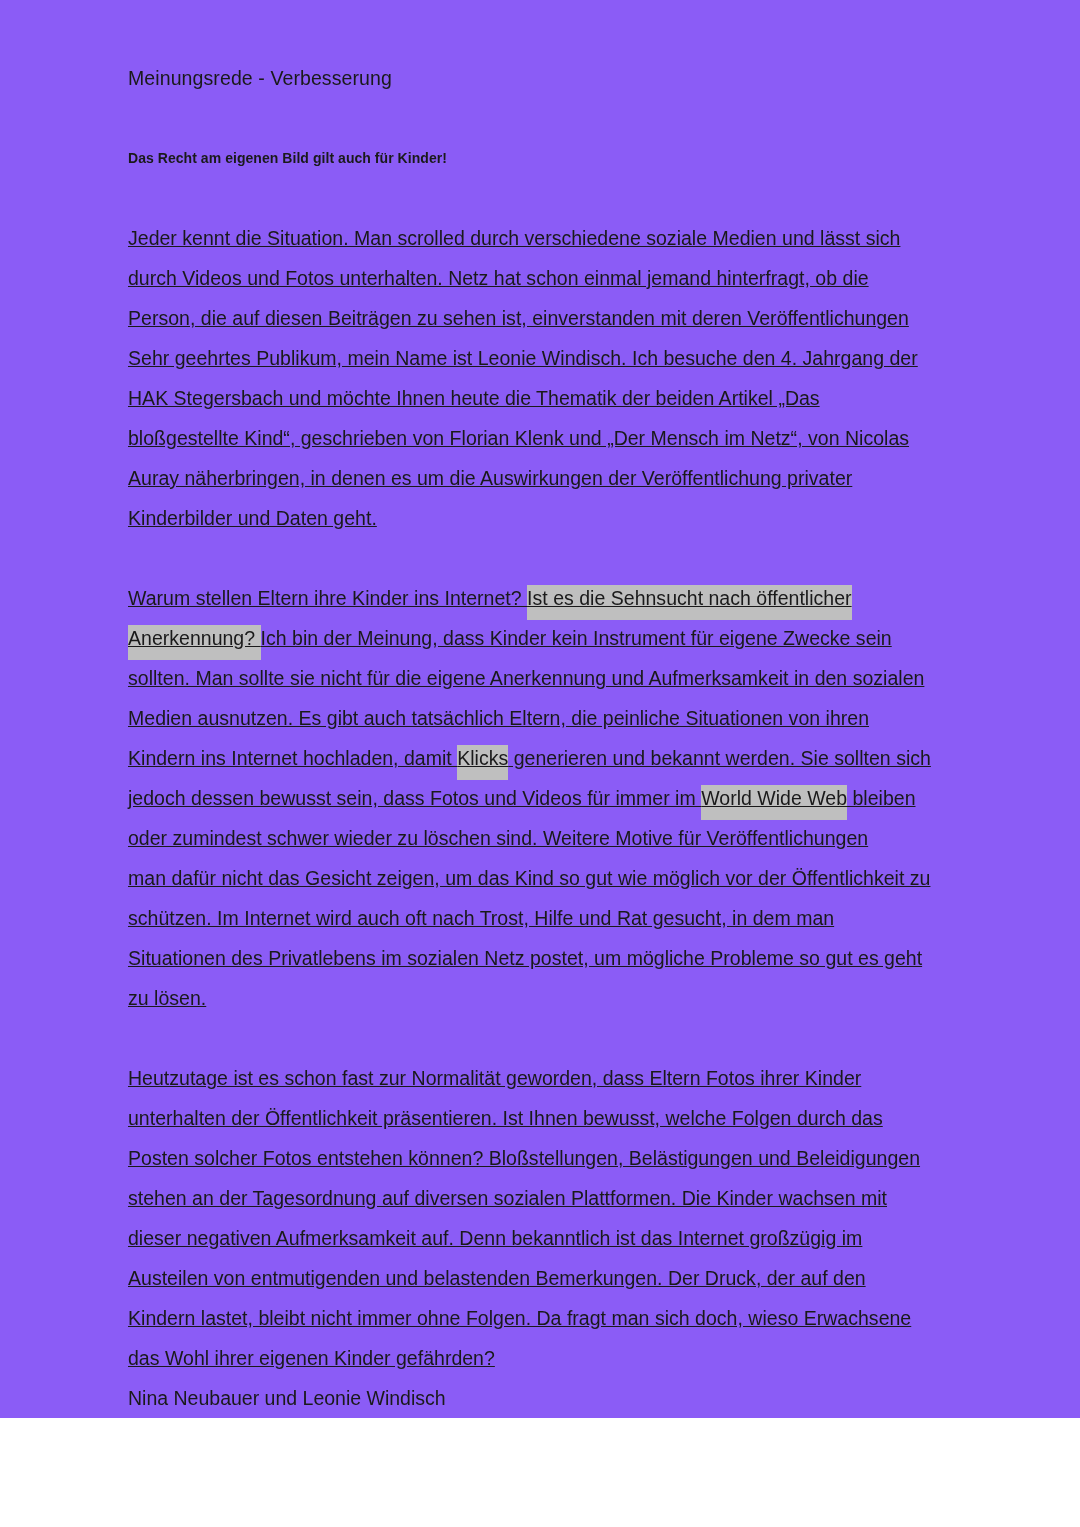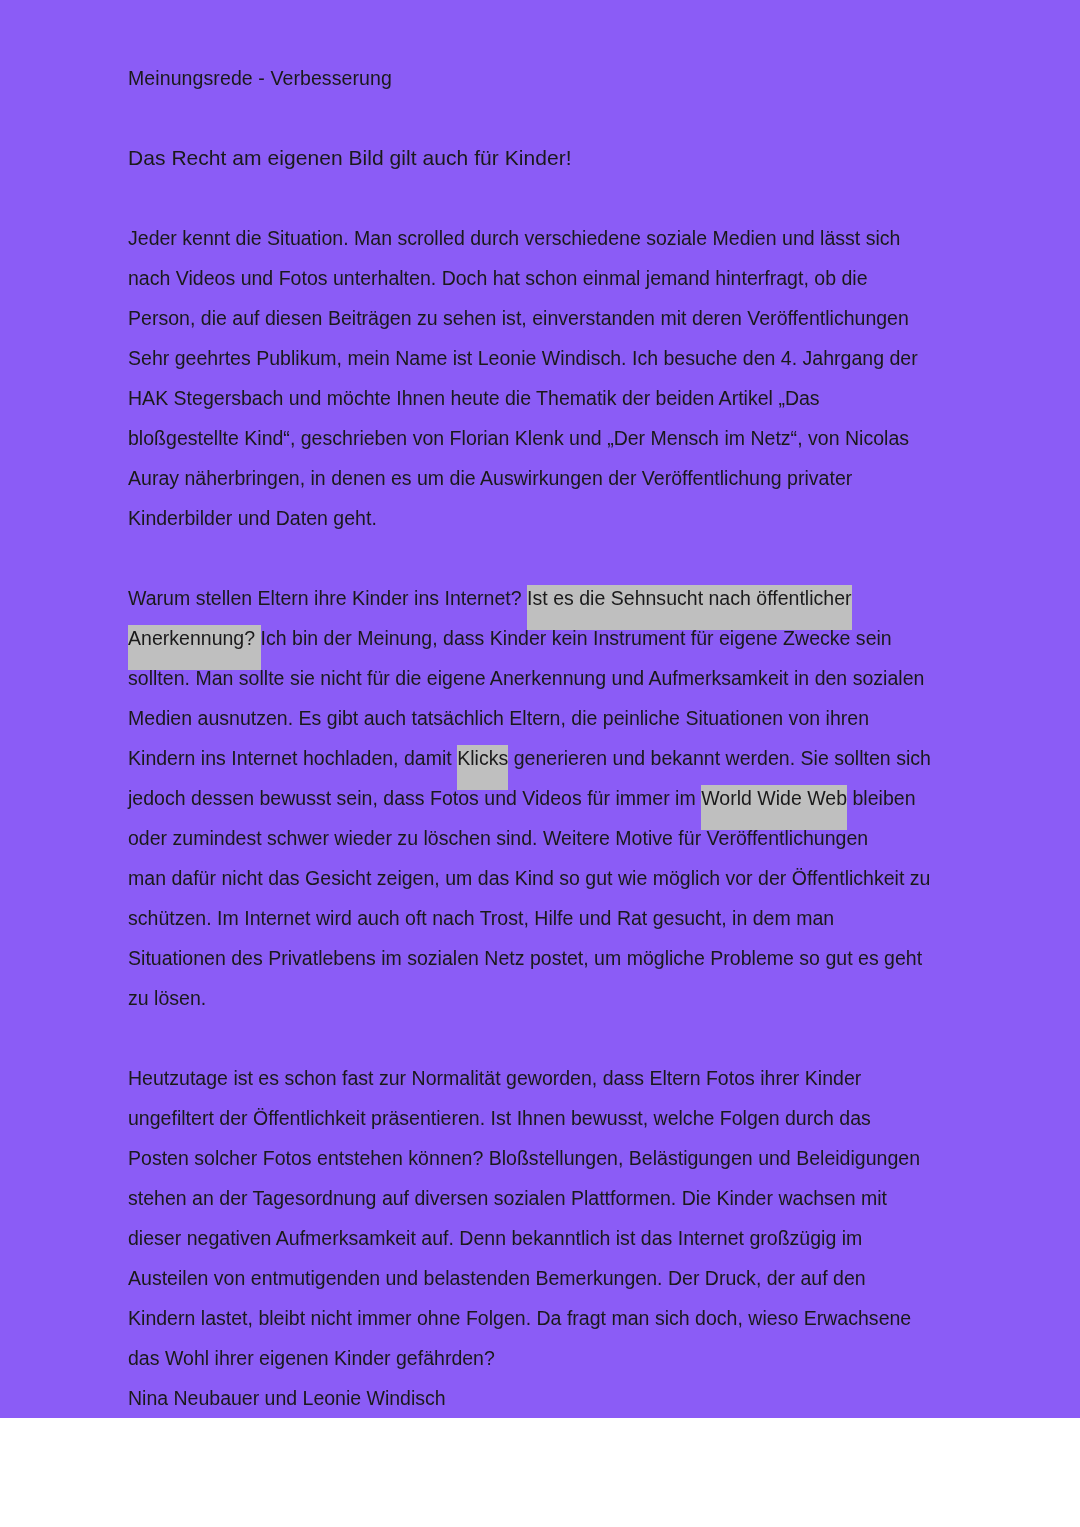--- a/index.html
+++ b/index.html
@@ -30,38 +30,39 @@
     line-height: 40px;
     letter-spacing: 0.1px;
     white-space: nowrap;
   }
   .spacer-line {
     height: 40px;
     line-height: 40px;
     font-size: 19.5px;
   }
   .doc-title {
-    font-size: 21px;
-    font-weight: normal;
+    font-size: 14px;
+    font-weight: bold;
     line-height: 40px;
     letter-spacing: 0.05px;
     white-space: nowrap;
   }
   .para {
     font-size: 19.5px;
     line-height: 40px;
     letter-spacing: 0.02px;
   }
   .para .ln {
     display: block;
     white-space: nowrap;
+    text-decoration: underline;
   }
   .hl {
     background-color: #bfbfbf;
-    padding: 2px 0 21px 0;
+    padding: 2px 0 11px 0;
     box-decoration-break: clone;
     margin-top: 44px;
     -webkit-box-decoration-break: clone;
   }
   .signature {
     font-size: 19.5px;
     line-height: 40px;
     text-align: left;
     white-space: nowrap;
   }
@@ -75,21 +76,21 @@
     <div class="header-line">Meinungsrede - Verbesserung</div>
 
     <div class="spacer-line">&nbsp;</div>
 
     <div class="doc-title">Das Recht am eigenen Bild gilt auch für Kinder!</div>
 
     <div class="spacer-line">&nbsp;</div>
 
     <div class="para">
       <span class="ln">Jeder kennt die Situation. Man scrolled durch verschiedene soziale Medien und lässt sich</span>
-      <span class="ln">nach Videos und Fotos unterhalten. Doch hat schon einmal jemand hinterfragt, ob die</span>
+      <span class="ln">durch Videos und Fotos unterhalten. Netz hat schon einmal jemand hinterfragt, ob die</span>
       <span class="ln">Person, die auf diesen Beiträgen zu sehen ist, einverstanden mit deren Veröffentlichungen</span>
       <span class="ln">Sehr geehrtes Publikum, mein Name ist Leonie Windisch. Ich besuche den 4. Jahrgang der</span>
       <span class="ln">HAK Stegersbach und möchte Ihnen heute die Thematik der beiden Artikel „Das</span>
       <span class="ln">bloßgestellte Kind“, geschrieben von Florian Klenk und „Der Mensch im Netz“, von Nicolas</span>
       <span class="ln">Auray näherbringen, in denen es um die Auswirkungen der Veröffentlichung privater</span>
       <span class="ln">Kinderbilder und Daten geht.</span>
     </div>
 
     <div class="spacer-line">&nbsp;</div>
 
@@ -104,21 +105,21 @@
       <span class="ln">man dafür nicht das Gesicht zeigen, um das Kind so gut wie möglich vor der Öffentlichkeit zu</span>
       <span class="ln">schützen. Im Internet wird auch oft nach Trost, Hilfe und Rat gesucht, in dem man</span>
       <span class="ln">Situationen des Privatlebens im sozialen Netz postet, um mögliche Probleme so gut es geht</span>
       <span class="ln">zu lösen.</span>
     </div>
 
     <div class="spacer-line">&nbsp;</div>
 
     <div class="para">
       <span class="ln">Heutzutage ist es schon fast zur Normalität geworden, dass Eltern Fotos ihrer Kinder</span>
-      <span class="ln">ungefiltert der Öffentlichkeit präsentieren. Ist Ihnen bewusst, welche Folgen durch das</span>
+      <span class="ln">unterhalten der Öffentlichkeit präsentieren. Ist Ihnen bewusst, welche Folgen durch das</span>
       <span class="ln">Posten solcher Fotos entstehen können? Bloßstellungen, Belästigungen und Beleidigungen</span>
       <span class="ln">stehen an der Tagesordnung auf diversen sozialen Plattformen. Die Kinder wachsen mit</span>
       <span class="ln">dieser negativen Aufmerksamkeit auf. Denn bekanntlich ist das Internet großzügig im</span>
       <span class="ln">Austeilen von entmutigenden und belastenden Bemerkungen. Der Druck, der auf den</span>
       <span class="ln">Kindern lastet, bleibt nicht immer ohne Folgen. Da fragt man sich doch, wieso Erwachsene</span>
       <span class="ln">das Wohl ihrer eigenen Kinder gefährden?</span>
     </div>
 
     <div class="signature">Nina Neubauer und Leonie Windisch</div>
 

